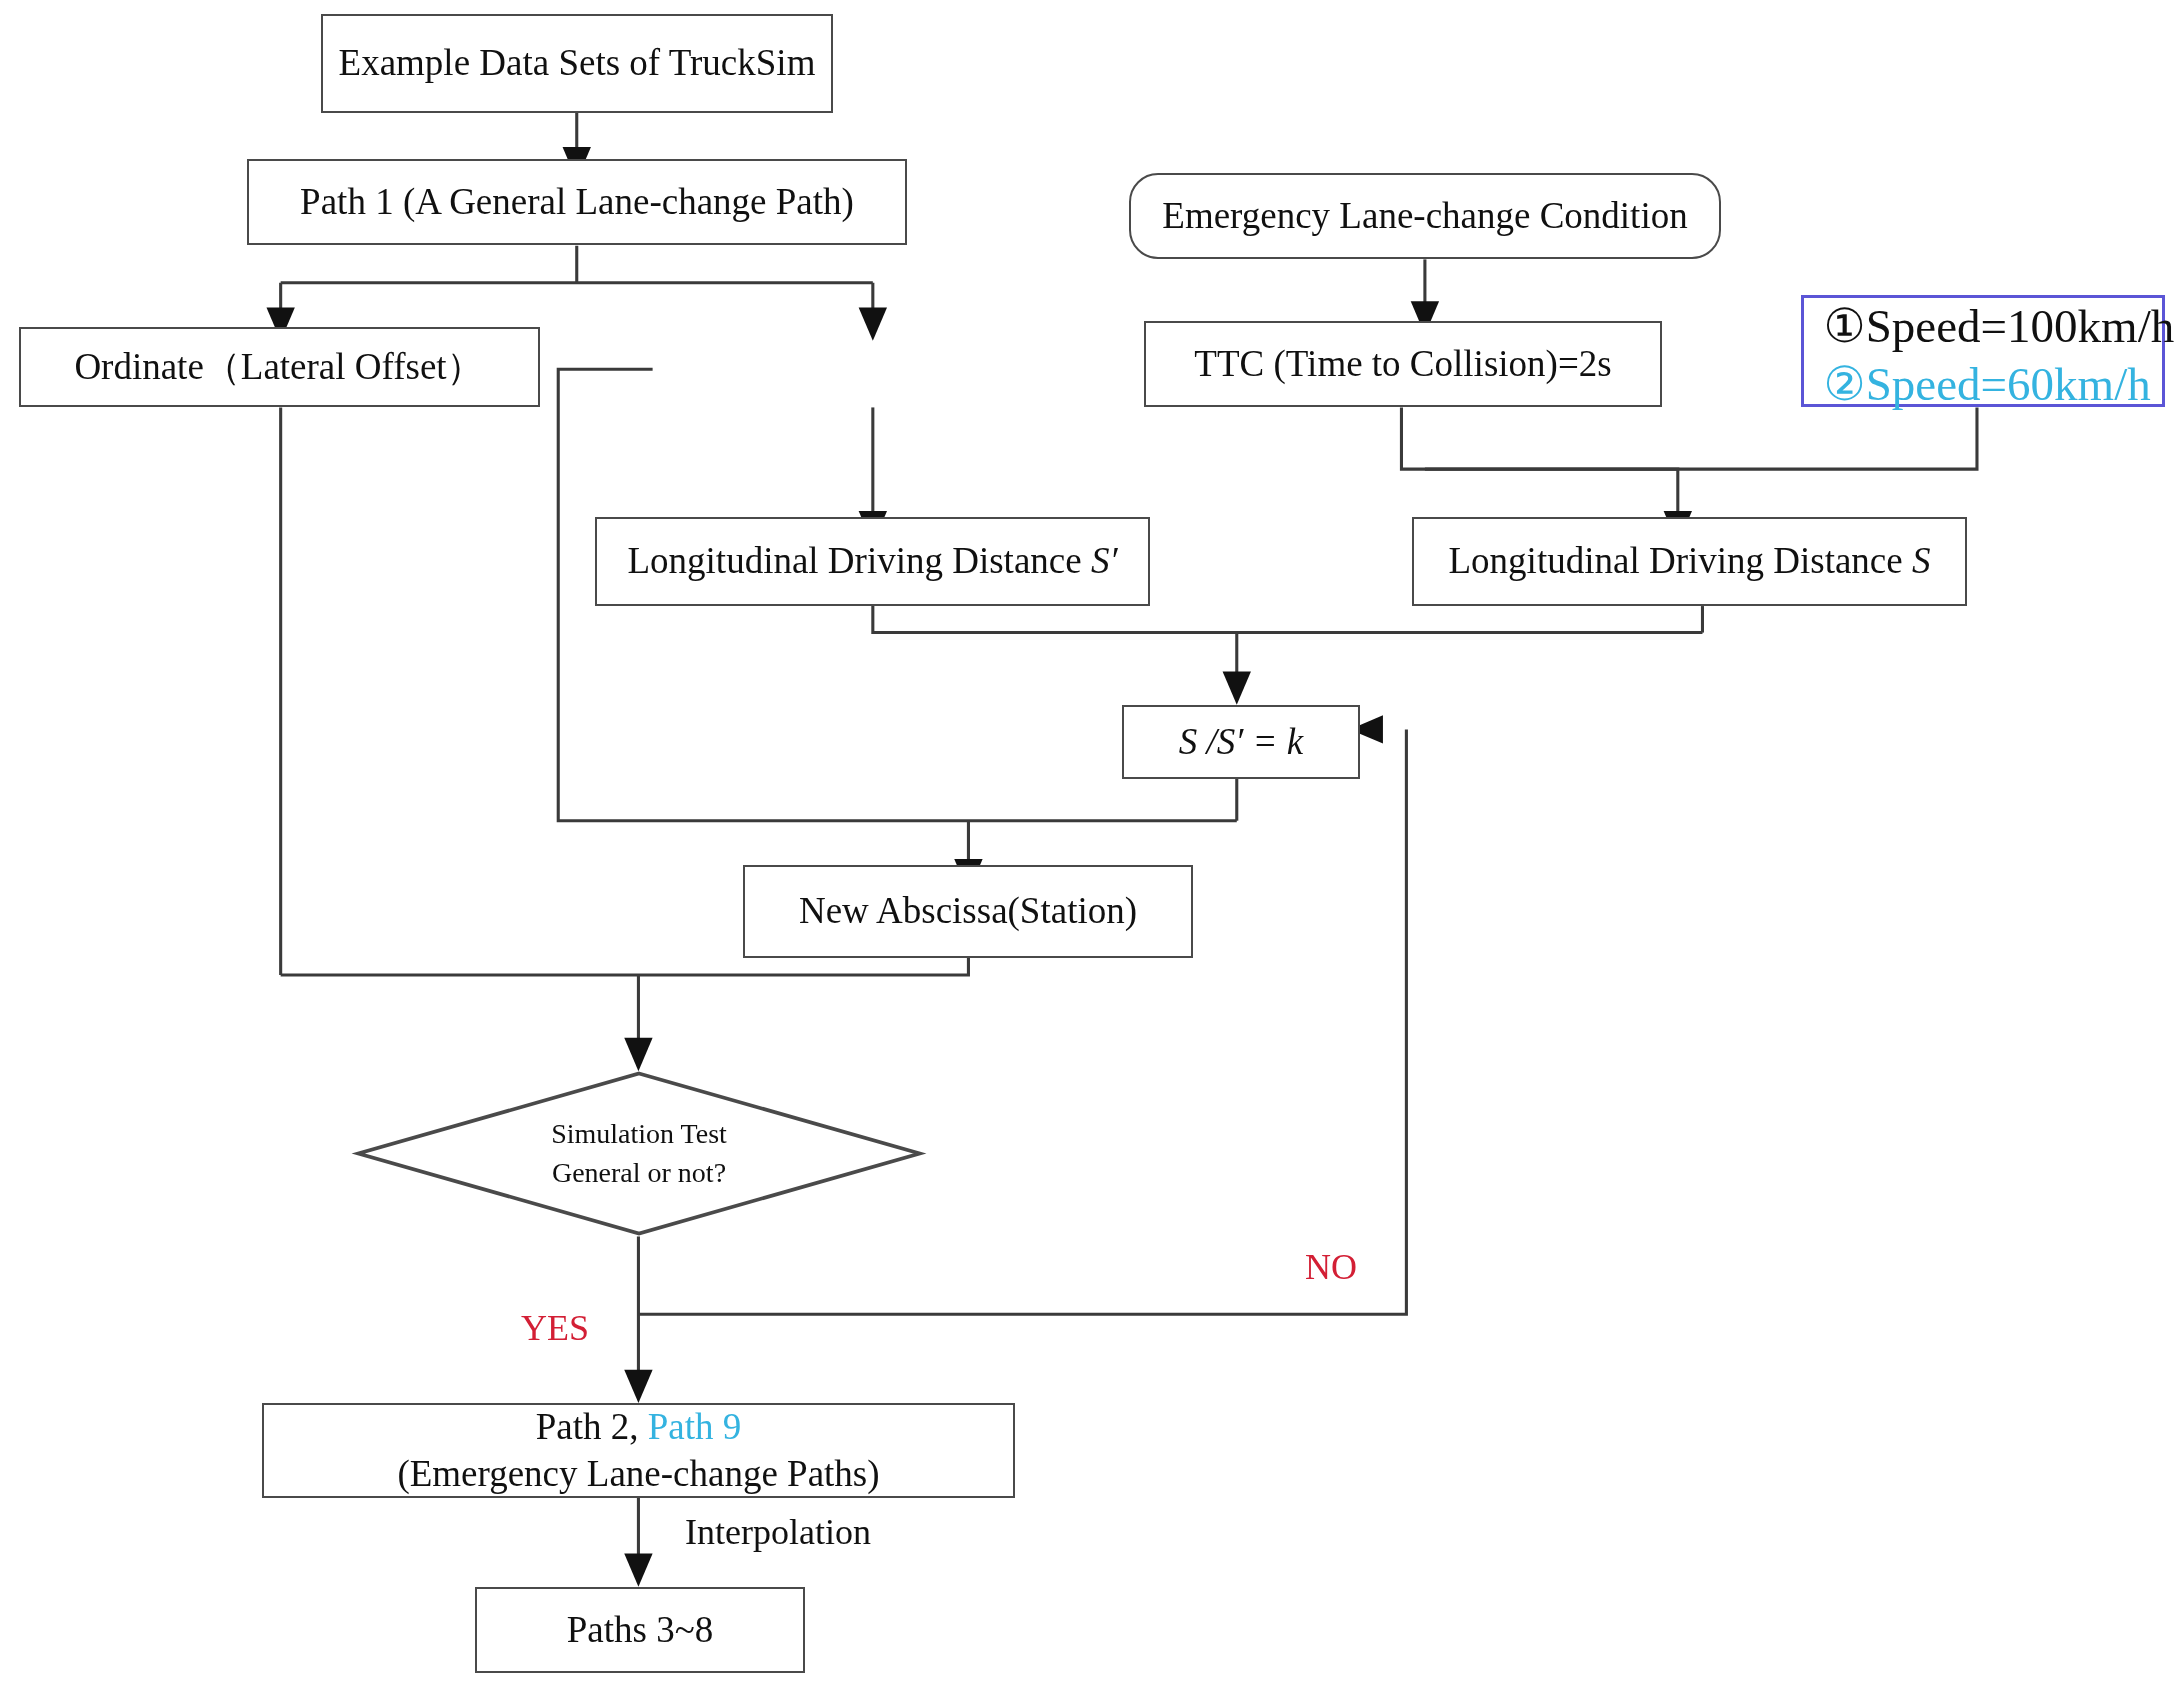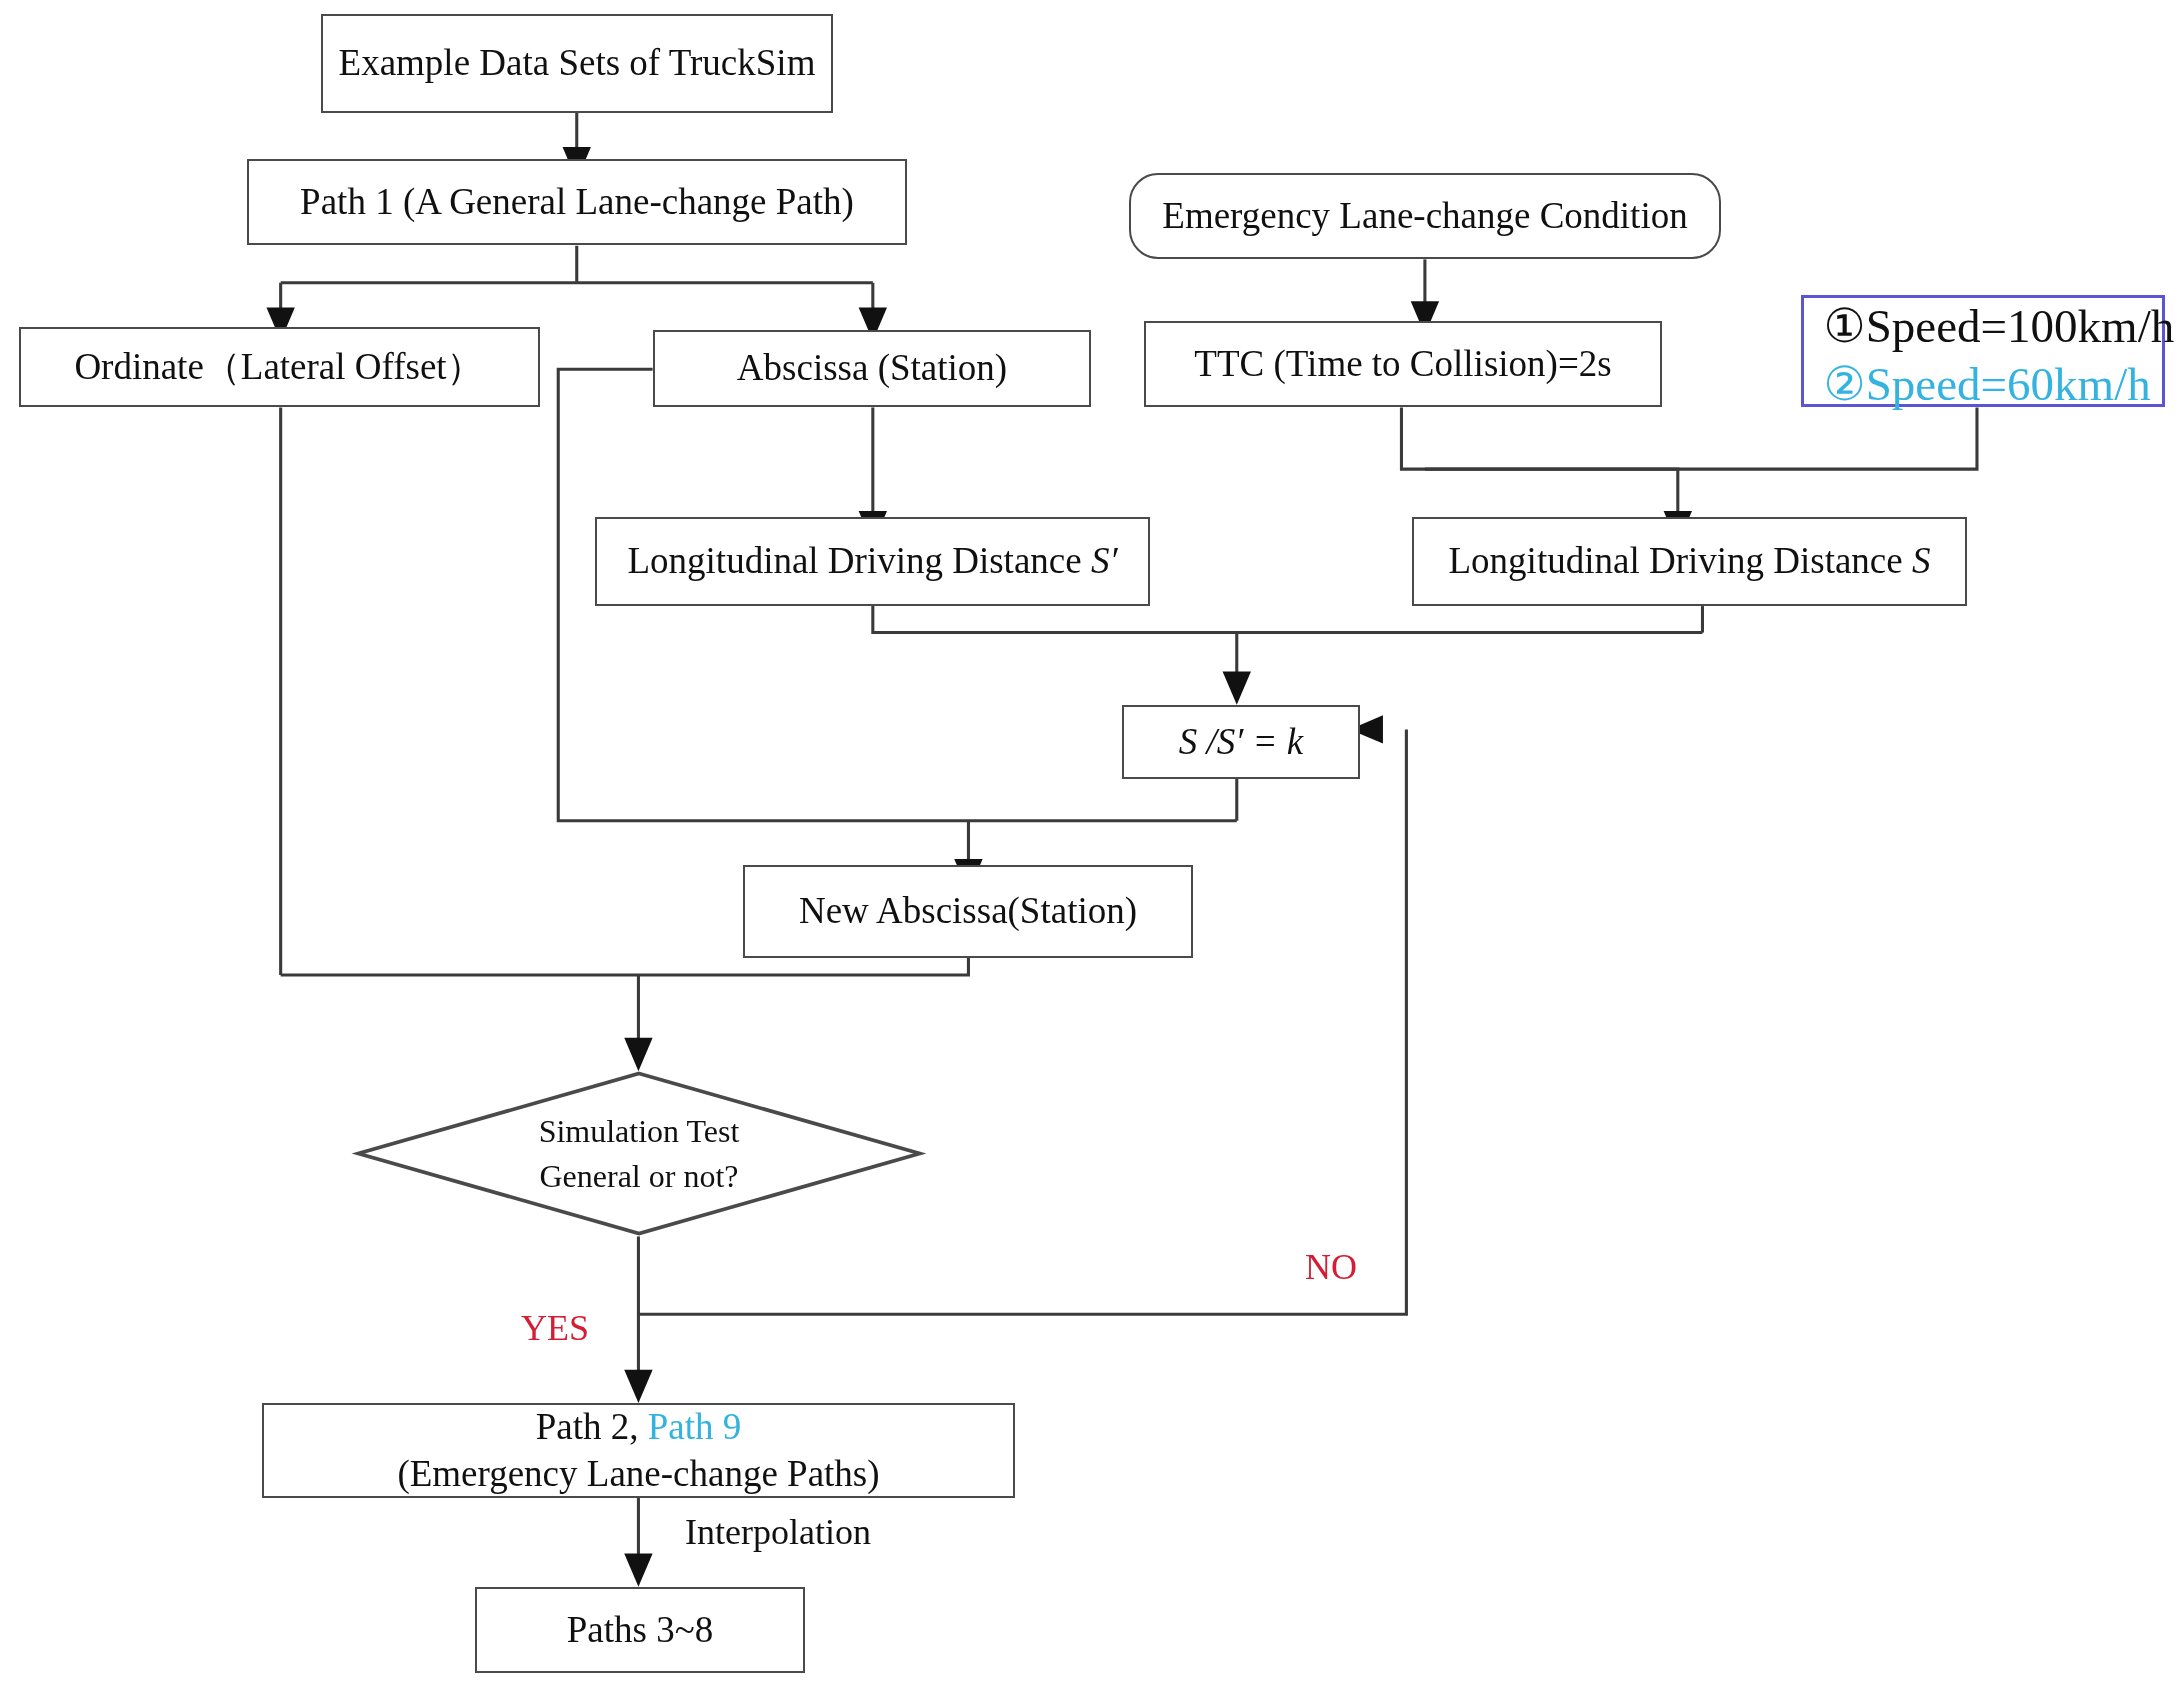--- a/index.html
+++ b/index.html
@@ -47,21 +47,21 @@
   }
   .diamond-wrap svg{display:block;overflow:visible;}
   .diamond-text{
     position:absolute;
     inset:0;
     display:flex;
     flex-direction:column;
     align-items:center;
     justify-content:center;
     text-align:center;
-    font-size:32px;
+    font-size:28px;
     line-height:1.38;
     color:#101010;
     pointer-events:none;
   }
   
   #wires{
     position:absolute;
     left:0;top:0;
     width:2183px;height:1692px;
     pointer-events:none;
@@ -156,23 +156,20 @@
 
   <div class="node note twoline" style="left:1801px;top:295px;width:364px;height:112px;">
     <span class="ln">①Speed=100km/h</span>
     <span class="ln second">②Speed=60km/h</span>
   </div>
 
   <div class="node" style="left:18.5px;top:327px;width:521px;height:80px;">
     <span class="ln">Ordinate（Lateral Offset）</span>
   </div>
 
-  <div class="node" style="left:653px;top:330px;width:438px;height:77px;">
-    <span class="ln">Abscissa (Station)</span>
-  </div>
 
   <div class="node" style="left:595px;top:517px;width:555px;height:89px;">
     <span class="ln"><span>Longitudinal Driving Distance </span><span class="ital">S′</span></span>
   </div>
 
   <div class="node" style="left:1412px;top:517px;width:555px;height:89px;">
     <span class="ln"><span>Longitudinal Driving Distance </span><span class="ital">S</span></span>
   </div>
 
   <div class="node" style="left:1122px;top:705px;width:238px;height:74px;">

